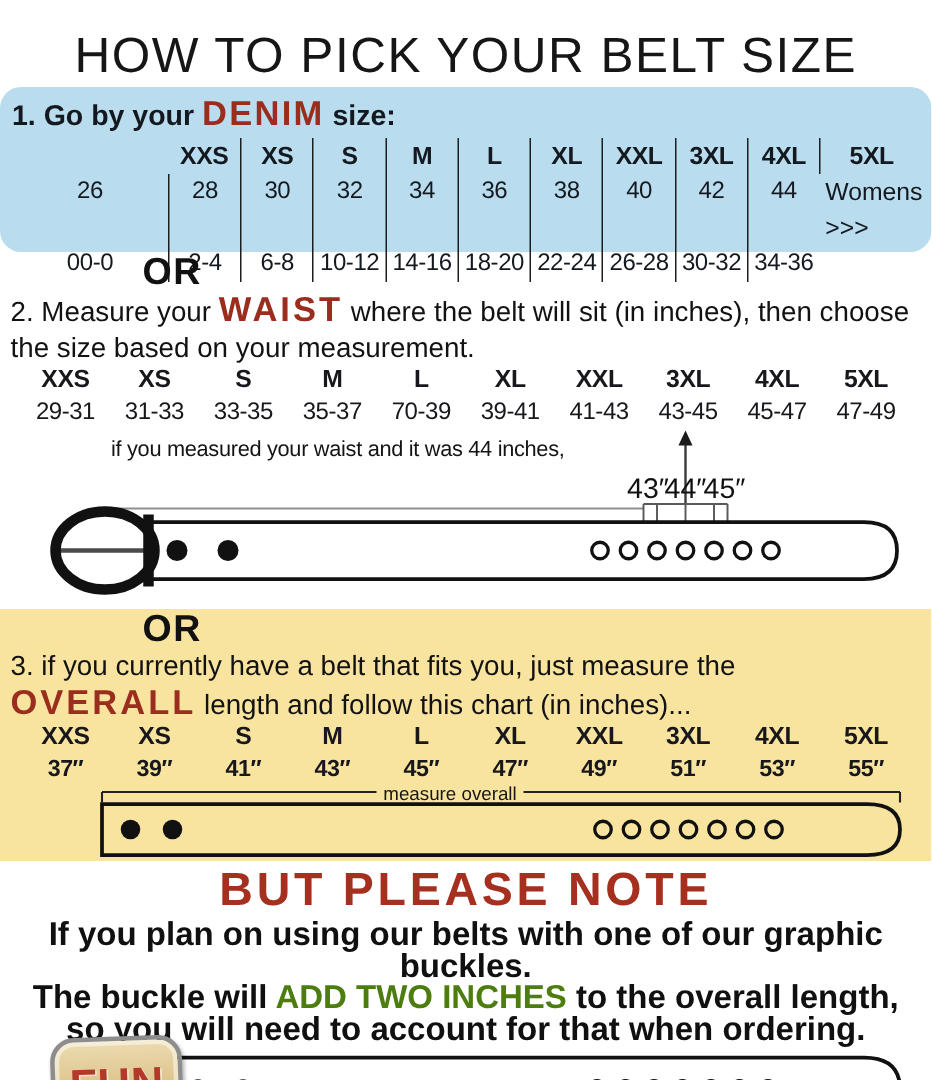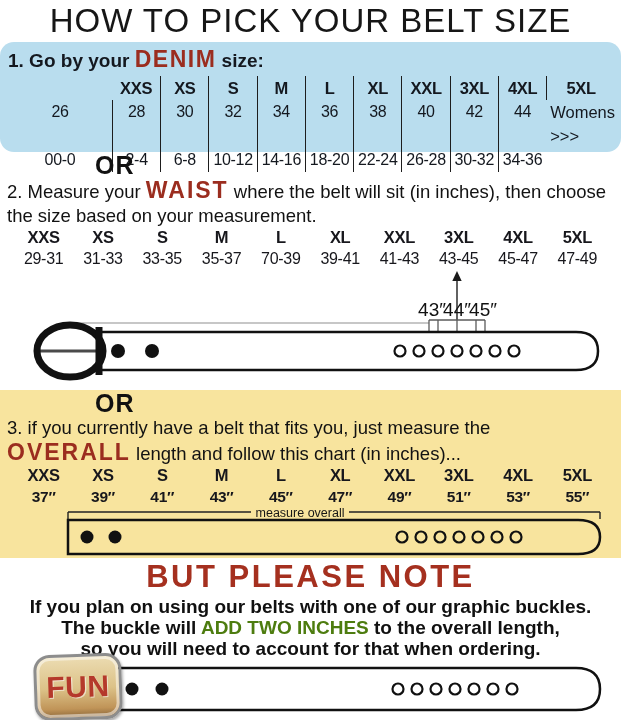--- a/index.html
+++ b/index.html
@@ -1,19 +1,19 @@
 <!DOCTYPE html>
 <html><head>
 <meta charset="utf-8">
 <style>
   * { margin:0; padding:0; box-sizing:border-box; }
   html,body { width:621px; height:720px; overflow:hidden; background:#fff;
     font-family:"Liberation Sans", sans-serif; color:#141414; }
 
-  .page { width:621px; height:520px; position:relative; }
+  .page { width:621px; height:520px; position:relative;margin-top:16px; }
 
   
   .title-bar { height:42px; display:flex; align-items:center; justify-content:center; }
   .title-bar h1 { font-size:33px; font-weight:400; letter-spacing:1px; color:#161616; white-space:nowrap; }
 
   
   .sec-denim { height:110px; background:#b9ddee; padding:4px 6px 0 8px;border-radius:14px; }
   .sec-heading { font-size:19px; font-weight:700; color:#14181f; }
   .accent { color:#9b2d1f; font-weight:700; }
   .accent-big { font-size:23px; letter-spacing:1.5px; }
@@ -41,21 +41,21 @@
 
   
   .sec-overall { height:168px; background:#f8e49e; }
   .overall-table { height:40px; }
   .size-table .inch { font-weight:700; font-size:15.5px; }
   .overall-diagram { position:relative; height:54px; }
 
   
   .sec-note { height:162px; background:#fff; text-align:center;border-radius:12px; }
   .note-heading { font-size:31px; font-weight:700; color:#a5301f; letter-spacing:2.5px; line-height:38px; height:38px; }
-  .note-text { font-size:19px; font-weight:700; line-height:21px; color:#101010; }
+  .note-text { font-size:22px; font-weight:700; line-height:21px; color:#101010; }
   .note-text .hl { color:#4d7c0f; }
   .note-belt { position:relative; height:62px; margin-top:1px; }
   .fun-buckle { position:absolute; left:34px; top:-6px; width:88px; height:66px; z-index:2;
     border:3px solid #8d8d8d; border-radius:16px; transform:rotate(-2deg);
     background:linear-gradient(180deg,#ecdcb2 0%,#dcc288 52%,#c09458 86%,#8f6a3c 100%);
     box-shadow:inset 0 0 0 3px rgba(255,255,255,.5), 1px 2px 3px rgba(0,0,0,.35);
     display:flex; align-items:center; justify-content:center; }
   .fun-buckle span { font-size:30px; font-weight:700; color:#b5392b; letter-spacing:0.5px;
     text-shadow:1px 1px 0 rgba(255,255,255,.55); }
 </style>
@@ -128,20 +128,21 @@
       <div class="cell val">35-37</div>
       <div class="cell val">70-39</div>
       <div class="cell val">39-41</div>
       <div class="cell val">41-43</div>
       <div class="cell val">43-45</div>
       <div class="cell val">45-47</div>
       <div class="cell val">47-49</div>
     </div>
 
     <div class="waist-diagram">
+      <div class="note-line l1">if you measured your waist and it was 44 inches,</div>
       <svg class="diagram-svg" width="621" height="120" viewBox="0 0 621 120">
 
         <g>
           <line x1="457" y1="50" x2="457" y2="9" stroke="#3a3a3a" stroke-width="1.6"></line>
           <polygon points="457,1 452.3,11 461.7,11" fill="#1a1a1a"></polygon>
         </g>
 
         <text x="432" y="46" font-size="19" fill="#111" text-anchor="middle">43″</text>
         <text x="457" y="46" font-size="19" fill="#111" text-anchor="middle">44″</text>
         <text x="483" y="46" font-size="19" fill="#111" text-anchor="middle">45″</text>

